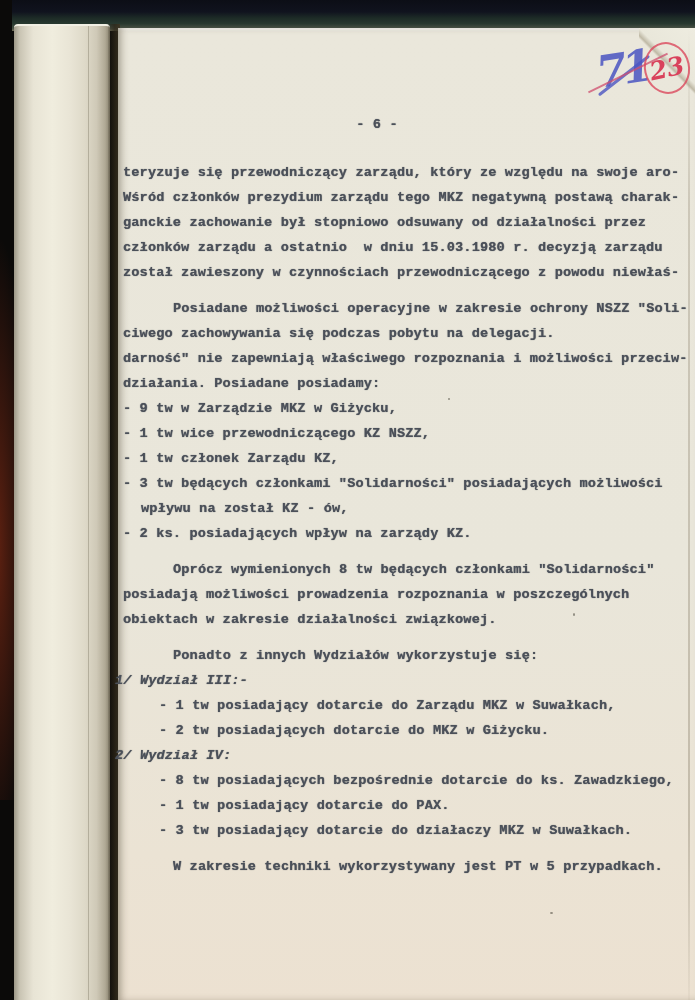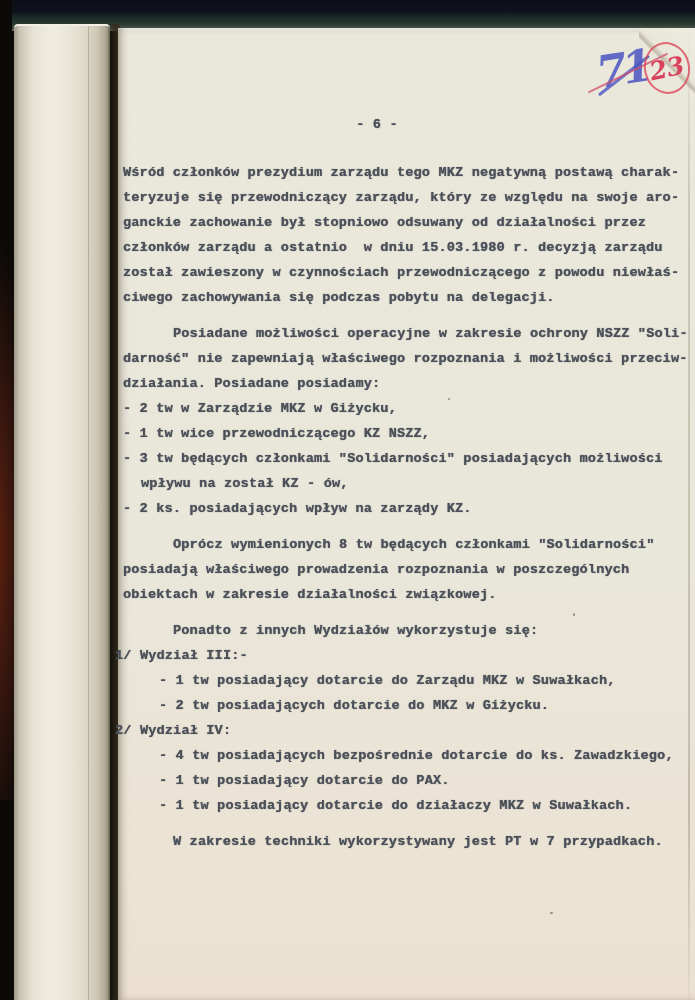--- a/index.html
+++ b/index.html
@@ -52,21 +52,21 @@
     color:var(--ink,#4b5059);
     font:700 13.5px/25px "Liberation Mono",monospace;
     letter-spacing:.2px;
     text-shadow:0 0 1.1px rgba(75,80,89,.8), .4px .4px .5px rgba(75,80,89,.35);
   }
   .pageno{text-align:center;padding-right:42px;height:22px;margin-bottom:26px;}
   .tline{white-space:pre;padding-left:8px;}
   .tline.indent{padding-left:58px;}
   .tline.cont{padding-left:26px;}
   .tline.sub{padding-left:44px;}
-  .tline.section{padding-left:0;}
+  .tline.section{padding-left:0;font-style:italic;}
   .tline.gap{margin-top:11px;}
   
   .hand-blue{
     position:absolute;left:597px;top:40px;width:54px;height:62px;
     transform:rotate(-9deg);
     color:var(--pen,#4b55c2);
     font-family:"DejaVu Serif",serif;font-style:italic;font-weight:700;
     font-size:44px;line-height:58px;letter-spacing:-5px;opacity:.85;
   }
   .strike-blue{
@@ -102,46 +102,47 @@
     <div class="corner-fold"></div>
     <div class="page-edge-line"></div>
     <div class="speck" style="left:330px;top:370px;width:2px;height:2px;"></div>
     <div class="speck" style="left:455px;top:585px;width:2px;height:3px;"></div>
     <div class="speck" style="left:432px;top:884px;width:3px;height:2px;"></div>
   </div>
 
   <div class="doc-text">
     <div class="pageno">- 6 -</div>
     <div>
+        <div class="tline">teryzuje się przewodniczący zarządu, który ze względu na swoje aro-</div>
         <div class="tline">Wśród członków prezydium zarządu tego MKZ negatywną postawą charak-</div>
-        <div class="tline">teryzuje się przewodniczący zarządu, który ze względu na swoje aro-</div>
         <div class="tline">ganckie zachowanie był stopniowo odsuwany od działalności przez</div>
         <div class="tline">członków zarządu a ostatnio  w dniu 15.03.1980 r. decyzją zarządu</div>
         <div class="tline">został zawieszony w czynnościach przewodniczącego z powodu niewłaś-</div>
+        <div class="tline indent gap">Posiadane możliwości operacyjne w zakresie ochrony NSZZ "Soli-</div>
         <div class="tline">ciwego zachowywania się podczas pobytu na delegacji.</div>
-        <div class="tline indent gap">Posiadane możliwości operacyjne w zakresie ochrony NSZZ "Soli-</div>
         <div class="tline">darność" nie zapewniają właściwego rozpoznania i możliwości przeciw-</div>
         <div class="tline">działania. Posiadane posiadamy:</div>
-        <div class="tline">- 2 tw w Zarządzie MKZ w Giżycku,</div>
+        <div class="tline">- 9 tw w Zarządzie MKZ w Giżycku,</div>
         <div class="tline">- 1 tw wice przewodniczącego KZ NSZZ,</div>
+        <div class="tline">- 1 tw członek Zarządu KZ,</div>
         <div class="tline">- 3 tw będących członkami "Solidarności" posiadających możliwości</div>
         <div class="tline cont">wpływu na został KZ - ów,</div>
         <div class="tline">- 2 ks. posiadających wpływ na zarządy KZ.</div>
         <div class="tline indent gap">Oprócz wymienionych 8 tw będących członkami "Solidarności"</div>
-        <div class="tline">posiadają właściwego prowadzenia rozpoznania w poszczególnych</div>
+        <div class="tline">posiadają możliwości prowadzenia rozpoznania w poszczególnych</div>
         <div class="tline">obiektach w zakresie działalności związkowej.</div>
         <div class="tline indent gap">Ponadto z innych Wydziałów wykorzystuje się:</div>
         <div class="tline section">1/ Wydział III:-</div>
         <div class="tline sub">- 1 tw posiadający dotarcie do Zarządu MKZ w Suwałkach,</div>
         <div class="tline sub">- 2 tw posiadających dotarcie do MKZ w Giżycku.</div>
         <div class="tline section">2/ Wydział IV:</div>
-        <div class="tline sub">- 4 tw posiadających bezpośrednie dotarcie do ks. Zawadzkiego,</div>
+        <div class="tline sub">- 8 tw posiadających bezpośrednie dotarcie do ks. Zawadzkiego,</div>
         <div class="tline sub">- 1 tw posiadający dotarcie do PAX.</div>
-        <div class="tline sub">- 1 tw posiadający dotarcie do działaczy MKZ w Suwałkach.</div>
-        <div class="tline indent gap">W zakresie techniki wykorzystywany jest PT w 7 przypadkach.</div>
+        <div class="tline sub">- 3 tw posiadający dotarcie do działaczy MKZ w Suwałkach.</div>
+        <div class="tline indent gap">W zakresie techniki wykorzystywany jest PT w 5 przypadkach.</div>
       </div>
   </div>
 
   <div class="hand-blue">71</div>
   <div class="strike-blue"></div>
   <div class="strike-red"></div>
 
   <div class="stamp">
     <span>23</span>
   </div>

